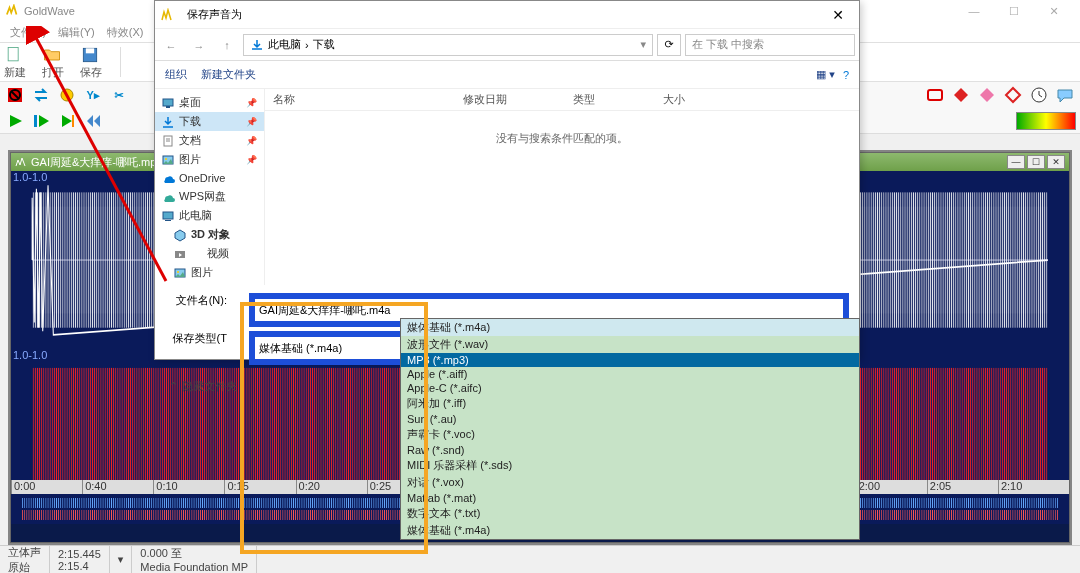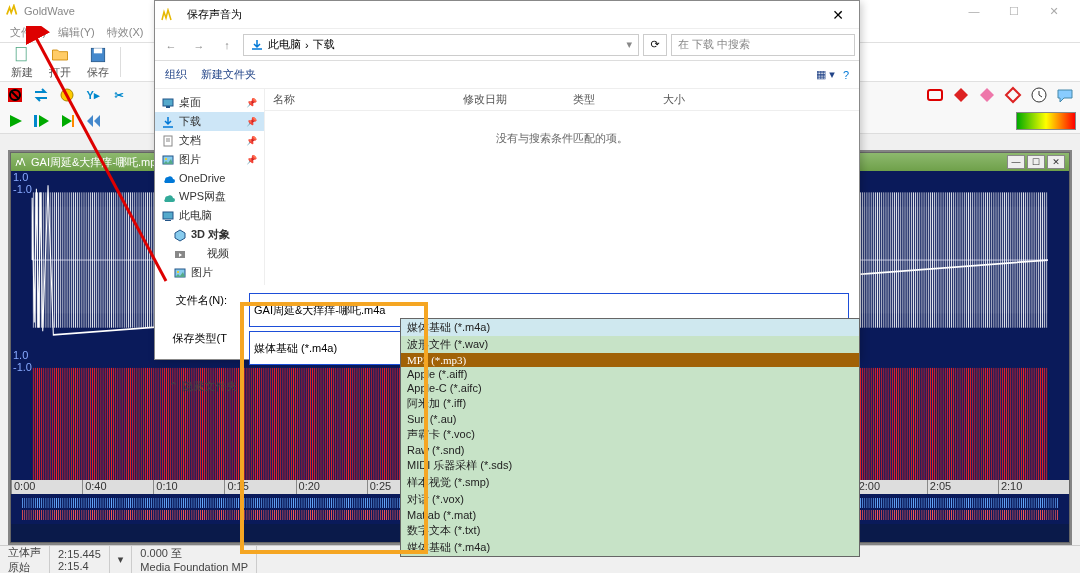--- a/index.html
+++ b/index.html
@@ -8,21 +8,21 @@
     
     .main-window { position: absolute; top: 0; left: 0; width: 1080px; height: 573px; background: #f0f0f0; }
     .main-titlebar { height: 22px; background: #fff; display: flex; align-items: center; padding: 0 6px; color: #888; }
     .main-titlebar .logo { width: 14px; height: 14px; margin-right: 4px; }
     .main-titlebar .spacer { flex: 1; }
     .main-titlebar .win-btn { width: 40px; height: 22px; display: flex; align-items: center; justify-content: center; color: #aaa; }
     .menubar { height: 20px; display: flex; align-items: center; padding: 0 4px; background: #fff; color: #888; }
     .menubar span { padding: 0 6px; }
 
     .toolbar1 { height: 40px; background: #fff; border-top: 1px solid #e0e0e0; border-bottom: 1px solid #e0e0e0; display: flex; align-items: center; padding: 0 4px; gap: 2px; }
-    .tbtn { width: 36px; height: 36px; display: flex; flex-direction: column; align-items: center; justify-content: center; color: #555; font-size: 9px; }
+    .tbtn { width: 36px; height: 36px; display: flex; flex-direction: column; justify-content: center; color: #555; font-size: 9px; }
     .tbtn svg { width: 20px; height: 20px; }
     .divider-v { width: 1px; height: 30px; background: #ddd; margin: 0 2px; }
 
     .toolbar2 { height: 26px; background: #f8f8f8; display: flex; align-items: center; padding: 0 4px; gap: 4px; }
     .ticon { width: 22px; height: 22px; display: flex; align-items: center; justify-content: center; }
 
     .toolbar3 { height: 26px; background: #f8f8f8; display: flex; align-items: center; padding: 0 4px; gap: 4px; border-bottom: 1px solid #ddd; }
     .gradient-bar { flex: 0 0 60px; height: 18px; background: linear-gradient(90deg, #0a0, #ff0, #f00); border: 1px solid #888; }
 
     
@@ -31,59 +31,59 @@
     .audio-titlebar { height: 18px; background: linear-gradient(#8db96e, #6fa04a); color: #fff; display: flex; align-items: center; padding: 0 4px; font-size: 10px; }
     .audio-titlebar .spacer { flex: 1; }
     .audio-titlebar .wbtn { width: 18px; height: 14px; background: #eee; border: 1px solid #888; margin-left: 2px; display: flex; align-items: center; justify-content: center; font-size: 9px; color: #333; }
     .waveform-area { position: absolute; top: 18px; left: 0; right: 0; bottom: 0; background: #0a1a4a; }
     .wave-top { position: absolute; top: 0; left: 0; right: 0; height: 48%; }
     .wave-bottom { position: absolute; top: 48%; left: 0; right: 0; height: 42%; }
     .wave-mini { position: absolute; bottom: 18px; left: 0; right: 0; height: 30px; background: #0a1a4a; }
     .time-ruler { position: absolute; bottom: 48px; left: 0; right: 0; height: 14px; background: #ddd; display: flex; font-size: 9px; color: #333; }
     .time-ruler span { flex: 1; text-align: left; padding-left: 2px; border-left: 1px solid #888; }
     .wave-svg { width: 100%; height: 100%; }
-    .scale-left { position: absolute; left: 2px; top: 0; bottom: 0; width: 14px; display: flex; flex-direction: column; color: #8af; font-size: 8px; }
+    .scale-left { position: absolute; left: 2px; top: 0; bottom: 0; width: 14px; display: flex; flex-direction: row; color: #8af; font-size: 8px; }
 
     .status-bar { position: absolute; bottom: 0; left: 0; right: 0; height: 28px; background: #f0f0f0; border-top: 1px solid #ccc; display: flex; align-items: center; font-size: 10px; color: #444; }
     .status-bar > div { padding: 0 8px; border-right: 1px solid #ccc; height: 100%; display: flex; flex-direction: column; justify-content: center; }
 
     
     .dialog { position: absolute; top: 0; left: 154px; width: 706px; height: 360px; background: #fff; border: 1px solid #888; box-shadow: 2px 2px 8px rgba(0,0,0,0.2); z-index: 10; }
     .dlg-titlebar { height: 28px; display: flex; align-items: center; padding: 0 6px; border-bottom: 1px solid #eee; }
     .dlg-titlebar .close { margin-left: auto; width: 30px; text-align: center; font-size: 14px; }
     .dlg-nav { height: 32px; display: flex; align-items: center; border-bottom: 1px solid #ddd; padding: 0 4px; gap: 4px; }
     .dlg-nav .navbtn { width: 24px; height: 24px; display: flex; align-items: center; justify-content: center; color: #888; }
     .dlg-nav .path { flex: 1; border: 1px solid #ccc; height: 22px; display: flex; align-items: center; padding: 0 6px; gap: 4px; }
     .dlg-nav .refresh { width: 24px; border: 1px solid #ccc; height: 22px; display: flex; align-items: center; justify-content: center; }
-    .dlg-nav .search { width: 184px; border: 1px solid #ccc; height: 22px; padding: 0 6px; color: #888; display: flex; align-items: center; }
+    .dlg-nav .search { width: 170px; border: 1px solid #ccc; height: 22px; padding: 0 6px; color: #888; display: flex; align-items: center; }
     .dlg-toolbar { height: 28px; display: flex; align-items: center; padding: 0 10px; gap: 14px; border-bottom: 1px solid #eee; color: #248; }
     .dlg-toolbar .right { margin-left: auto; display: flex; gap: 8px; align-items: center; }
     .dlg-body { display: flex; height: 196px; }
     .dlg-tree { width: 110px; border-right: 1px solid #eee; padding: 4px 0; overflow: hidden; }
     .tree-item { display: flex; align-items: center; padding: 2px 6px; gap: 4px; color: #333; }
     .tree-item.sel { background: #cde6f7; }
     .tree-item .pin { margin-left: auto; color: #888; font-size: 9px; }
     .tree-icon { width: 14px; height: 14px; }
     .dlg-list { flex: 1; }
     .list-header { height: 22px; display: flex; border-bottom: 1px solid #eee; color: #555; }
     .list-header span { padding: 0 8px; display: flex; align-items: center; }
     .list-empty { text-align: center; color: #666; padding-top: 20px; }
     .dlg-fields { padding: 4px 10px; }
     .field-row { display: flex; align-items: flex-start; margin: 4px 0; gap: 22px; }
     .field-row label { width: 62px; text-align: right; }
-    .field-row input, .field-row .combo { flex: 1; border: 1px solid #1d4ed8; height: 34px; padding: 0 4px; background: #fff; }
+    .field-row input, .field-row .combo { flex: 1; border: 6px solid #1d4ed8; height: 34px; padding: 0 4px; background: #fff; }
     .combo { display: flex; align-items: center; position: relative; }
     .combo .arrow { position: absolute; right: 2px; }
     .hide-folders { padding: 6px 14px; color: #444; display: flex; align-items: center; gap: 4px; }
 
     
     .dropdown { position: absolute; top: 318px; left: 400px; width: 460px; background: #c7e3c7; border: 1px solid #666; z-index: 20; }
     .dropdown .opt { padding: 1px 6px; color: #222; font-size: 11px; }
     .dropdown .opt.hov { background: #cfe8ef; }
-    .dropdown .opt.sel { background: #a16207; color: #fff; font-family: Liberation Serif, serif; }
+    .dropdown .opt.sel { background: #0369a1; color: #fff; }
 
     
     .annot-box { position: absolute; top: 302px; left: 240px; width: 188px; height: 252px; border: 4px solid #f5a623; z-index: 30; pointer-events: none; }
     
     .red-arrow { position: absolute; top: 26px; left: 26px; width: 150px; height: 260px; z-index: 40; pointer-events: none; }
 
   </style>
 </head>
 <body>
 
@@ -448,21 +448,20 @@
     <div class="opt hov">媒体基础 (*.m4a)</div>
     <div class="opt">波形文件 (*.wav)</div>
     <div class="opt sel">MP3 (*.mp3)</div>
     <div class="opt">Apple (*.aiff)</div>
     <div class="opt">Apple-C (*.aifc)</div>
     <div class="opt">阿米加 (*.iff)</div>
     <div class="opt">Sun (*.au)</div>
     <div class="opt">声霸卡 (*.voc)</div>
     <div class="opt">Raw (*.snd)</div>
     <div class="opt">MIDI 乐器采样 (*.sds)</div>
-    <div class="opt">样本视觉 (*.smp)</div>
     <div class="opt">对话 (*.vox)</div>
     <div class="opt">Matlab (*.mat)</div>
     <div class="opt">数字文本 (*.txt)</div>
     <div class="opt">媒体基础 (*.m4a)</div>
   </div>
 
 <div class="annot-box"></div>
 <svg class="red-arrow" viewBox="0 0 150 260">
   <defs>
       <marker id="ah" markerWidth="10" markerHeight="10" refX="2" refY="5" orient="auto">

